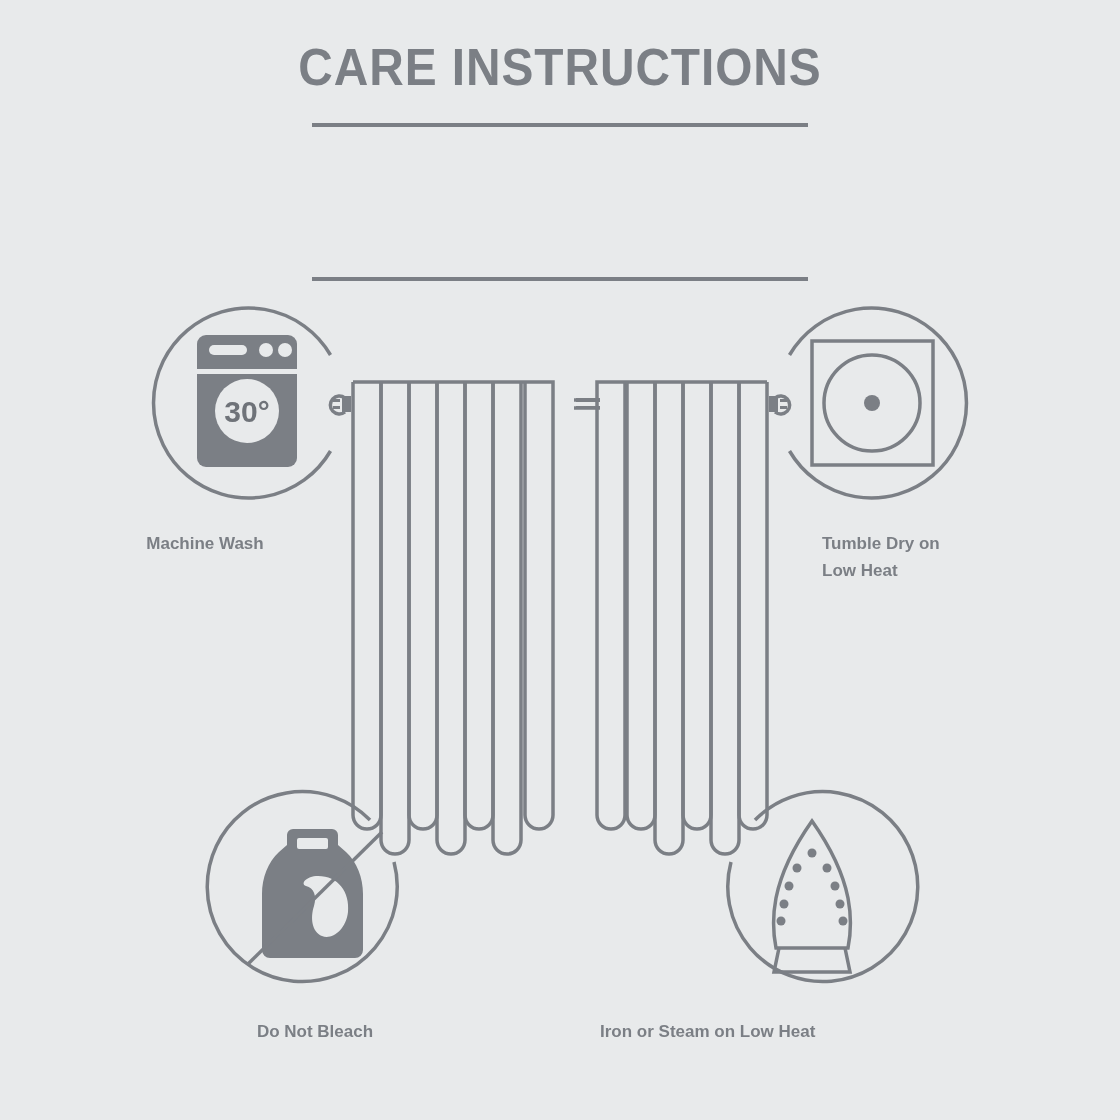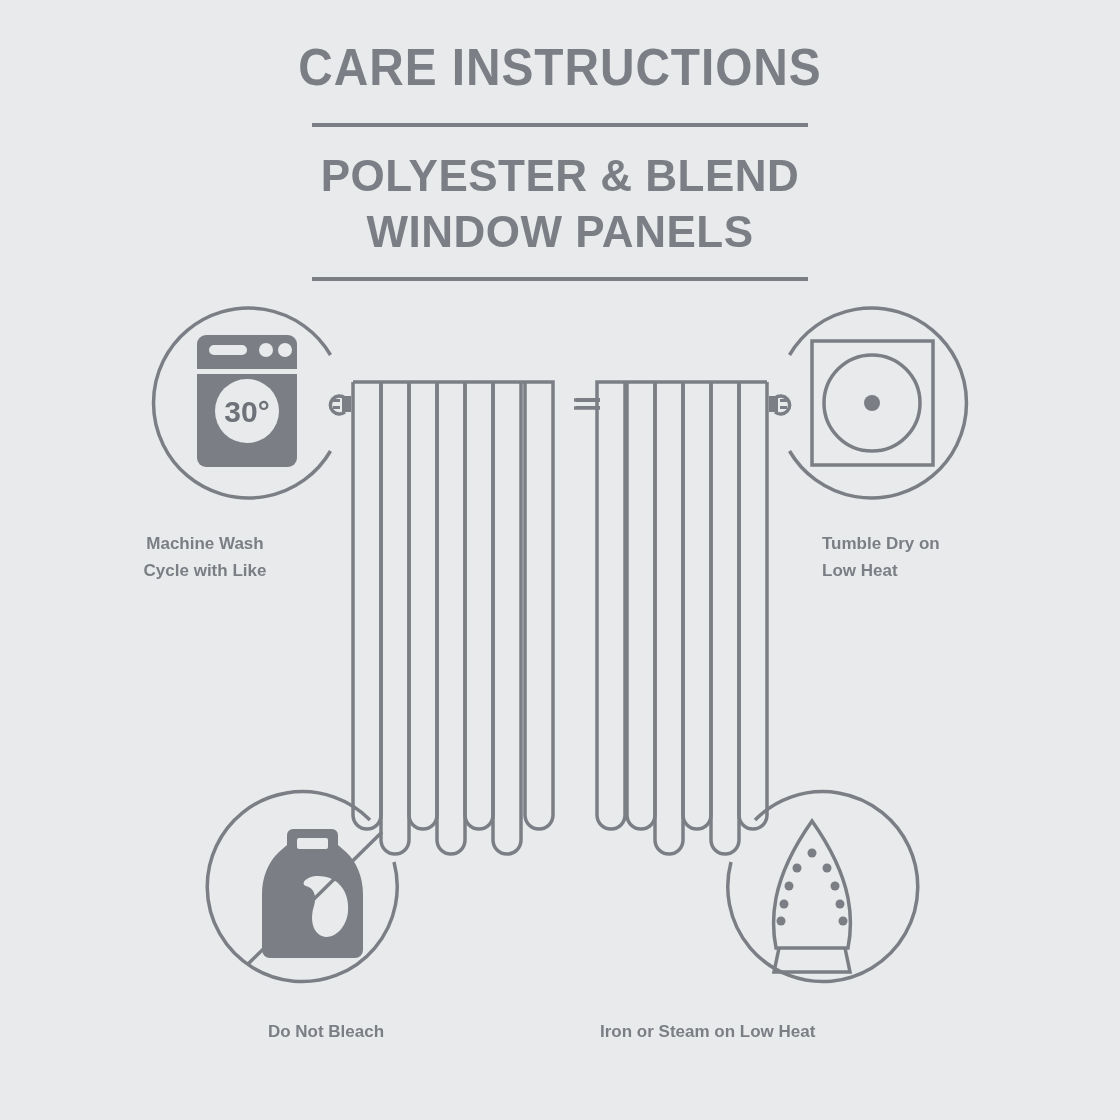--- a/index.html
+++ b/index.html
@@ -39,39 +39,35 @@
 
   
   .caption{
     position:absolute;
     font-size:17px;line-height:27px;
     font-weight:bold;
     color:#7b7f85;
   }
   .cap-wash{left:60px;top:530px;width:290px;text-align:center;}
   .cap-dry{left:822px;top:530px;width:300px;text-align:left;}
-  .cap-bleach{left:166px;top:1018px;width:320px;text-align:center;}
+  .cap-bleach{left:155px;top:1018px;width:320px;text-align:center;}
   .cap-iron{left:600px;top:1018px;width:390px;text-align:left;}
 
   svg{position:absolute;left:0;top:0;}
   .stroke{fill:none;stroke:#7b7f85;}
   .fill{fill:#7b7f85;}
   .bgfill{fill:#e8eaeb;}
 </style>
 </head>
 <body>
 
 <div id="root">
 
   <div class="title">CARE INSTRUCTIONS</div>
   <div class="rule r1"></div>
-  <div class="subtitle">
-    <div>POLYESTER &amp; BLEND</div>
-    <div>WINDOW PANELS</div>
-  </div>
   <div class="rule r2"></div>
 
   <svg width="1120" height="1120" viewBox="0 0 1120 1120">
 
     <path class="stroke" stroke-width="3.5" d="M 330.5 355 A 95 95 0 1 0 330.5 451"></path>
 
     <path class="stroke" stroke-width="3.5" d="M 789.5 355 A 95 95 0 1 1 789.5 451"></path>
 
     <path class="stroke" stroke-width="3.5" d="M 370 820 A 95 95 0 1 0 394 862"></path>
 
@@ -177,21 +173,20 @@
       <circle class="fill" cx="784" cy="904" r="4.5"></circle>
       <circle class="fill" cx="840" cy="904" r="4.5"></circle>
       <circle class="fill" cx="781" cy="921" r="4.5"></circle>
       <circle class="fill" cx="843" cy="921" r="4.5"></circle>
     </g>
 
   </svg>
 
   <div class="caption cap-wash">
     <div>Machine Wash</div>
-    <div>Cycle with Like</div>
   </div>
 
   <div class="caption cap-dry">
     <div>Tumble Dry on</div>
     <div>Low Heat</div>
   </div>
 
   <div class="caption cap-bleach">
     <div>Do Not Bleach</div>
   </div>

